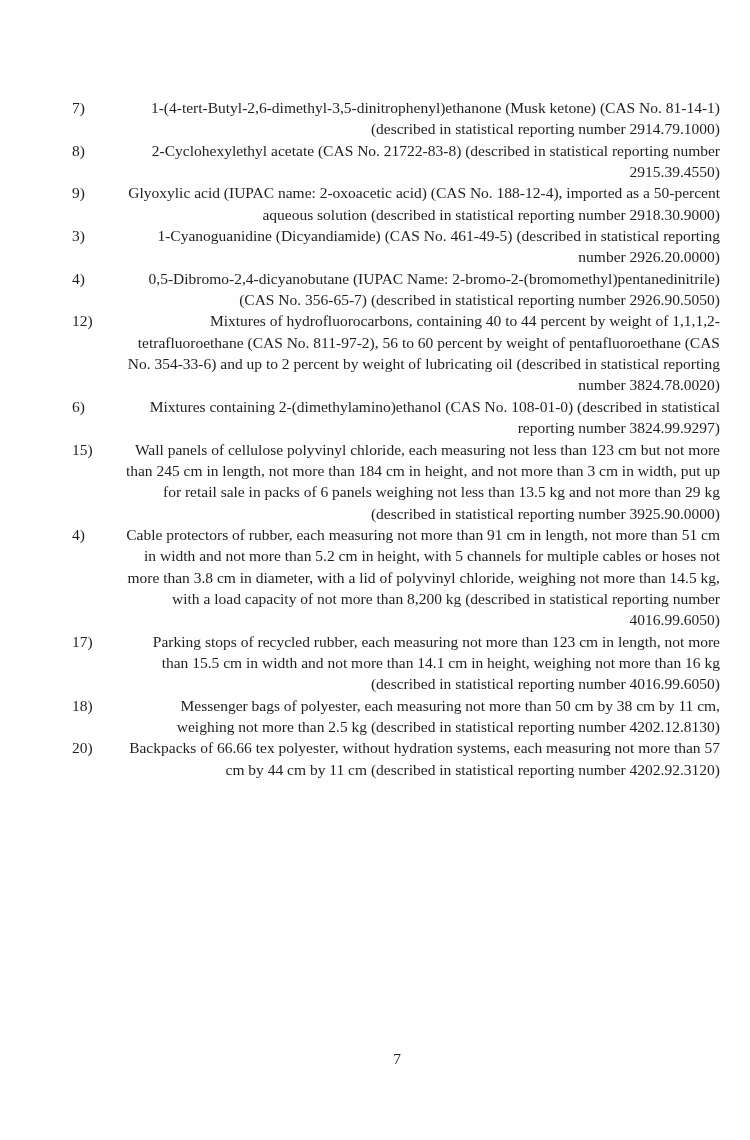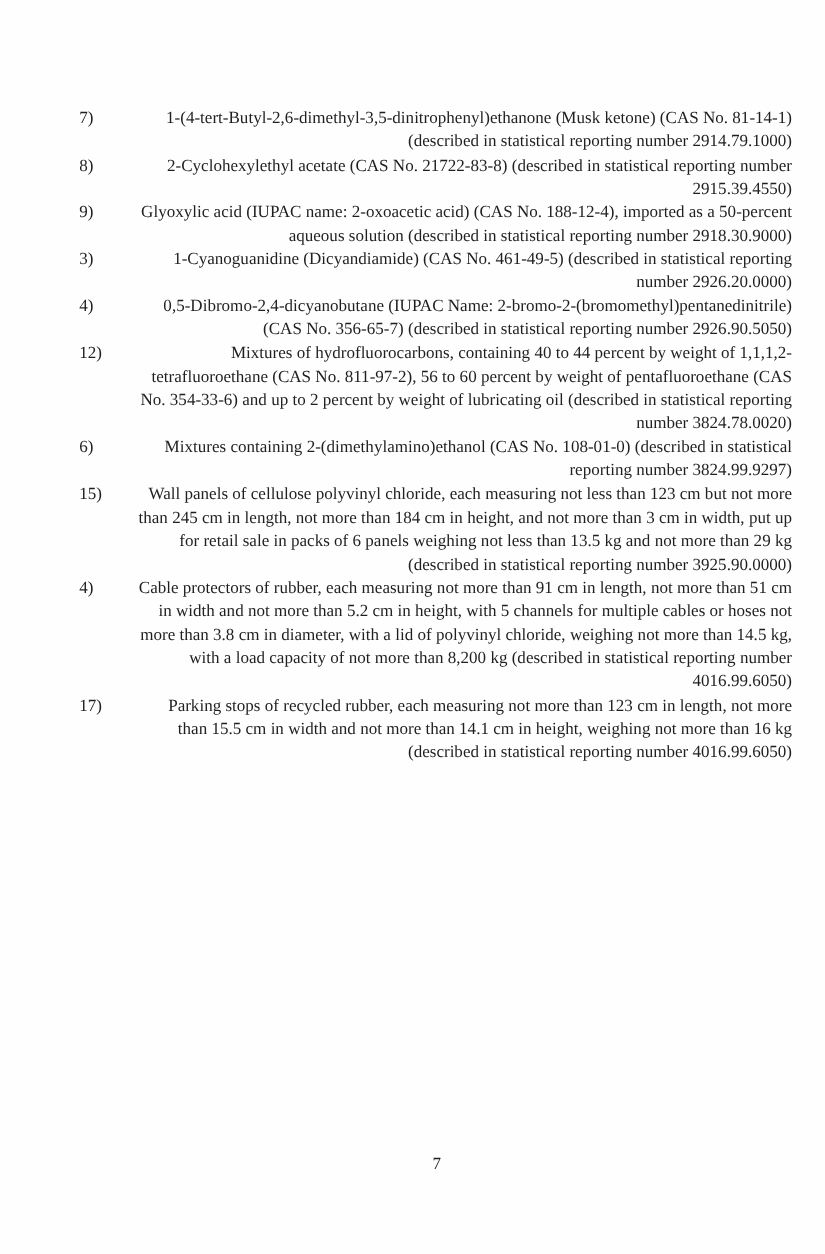--- a/index.html
+++ b/index.html
@@ -97,20 +97,28 @@
     <div class="item">
       <span class="item-marker">4)</span>
       <span class="item-text">Cable protectors of rubber, each measuring not more than 91 cm in length, not more than 51 cm in width and not more than 5.2 cm in height, with 5 channels for multiple cables or hoses not more than 3.8 cm in diameter, with a lid of polyvinyl chloride, weighing not more than 14.5 kg, with a load capacity of not more than 8,200 kg (described in statistical reporting number 4016.99.6050)</span>
     </div>
 
     <div class="item">
       <span class="item-marker">17)</span>
       <span class="item-text">Parking stops of recycled rubber, each measuring not more than 123 cm in length, not more than 15.5 cm in width and not more than 14.1 cm in height, weighing not more than 16 kg (described in statistical reporting number 4016.99.6050)</span>
     </div>
 
+    <div class="item">
+      <span class="item-marker">18)</span>
+      <span class="item-text">Messenger bags of polyester, each measuring not more than 50 cm by 38 cm by 11 cm, weighing not more than 2.5 kg (described in statistical reporting number 4202.12.8130)</span>
+    </div>
 
 
+    <div class="item">
+      <span class="item-marker">20)</span>
+      <span class="item-text">Backpacks of 66.66 tex polyester, without hydration systems, each measuring not more than 57 cm by 44 cm by 11 cm (described in statistical reporting number 4202.92.3120)</span>
+    </div>
 
 
   </div>
 
   <div class="page-footer">7</div>
 </div>
 
 </body></html>

